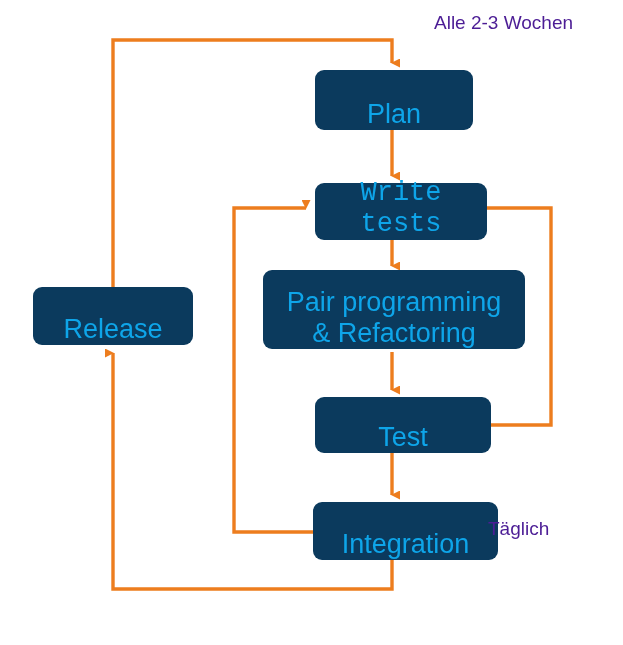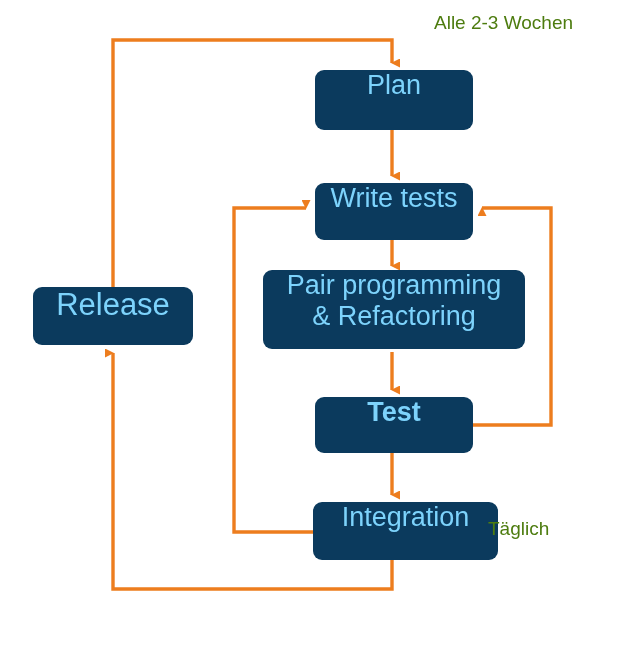--- a/index.html
+++ b/index.html
@@ -8,38 +8,38 @@
     font-family:"Liberation Sans", sans-serif;
     overflow:hidden;position:relative;
   }
   #stage{position:absolute;left:0;top:0;width:623px;height:645px;}
   #wires{position:absolute;left:0;top:0;width:623px;height:645px;}
 
   .node{
     position:absolute;
     background:#0b3a5d;
     border-radius:9px;
-    color:#7dd3fc;
-    display:flex;align-items:flex-start;justify-content:center;
+    color:#0ea5e9;
+    display:flex;align-items:flex-end;justify-content:center;
     text-align:center;
     line-height:1.15;
     box-sizing:border-box;
     z-index:3;
   }
   .node .label{display:block;white-space:pre-line;}
 
   #node-plan        {left:315px;top:70px; width:158px;height:60px;font-size:27px;}
-  #node-write-tests {left:315px;top:183px;width:158px;height:57px;font-size:27px;}
+  #node-write-tests {left:315px;top:183px;width:172px;height:57px;font-size:27px;font-family:Liberation Mono, monospace;}
   #node-pair        {left:263px;top:270px;width:262px;height:79px;font-size:27px;}
-  #node-test        {left:315px;top:397px;width:158px;height:56px;font-size:27px;font-weight:bold;}
+  #node-test        {left:315px;top:397px;width:176px;height:56px;font-size:27px;}
   #node-integration {left:313px;top:502px;width:185px;height:58px;font-size:27px;}
-  #node-release     {left:33px; top:287px;width:160px;height:58px;font-size:31px;}
+  #node-release     {left:33px; top:287px;width:160px;height:58px;font-size:27px;}
 
   .caption{
-    position:absolute;color:#4d7c0f;font-size:19px;white-space:nowrap;z-index:4;
+    position:absolute;color:#4c1d95;font-size:19px;white-space:nowrap;z-index:4;
   }
   #cap-iteration{left:434px;top:12px;}
   #cap-daily    {left:488px;top:518px;text-align:center;}
   #cap-source   {left:420px;top:611px;}
 </style>
 </head>
 <body>
 
 <div id="stage">
 

